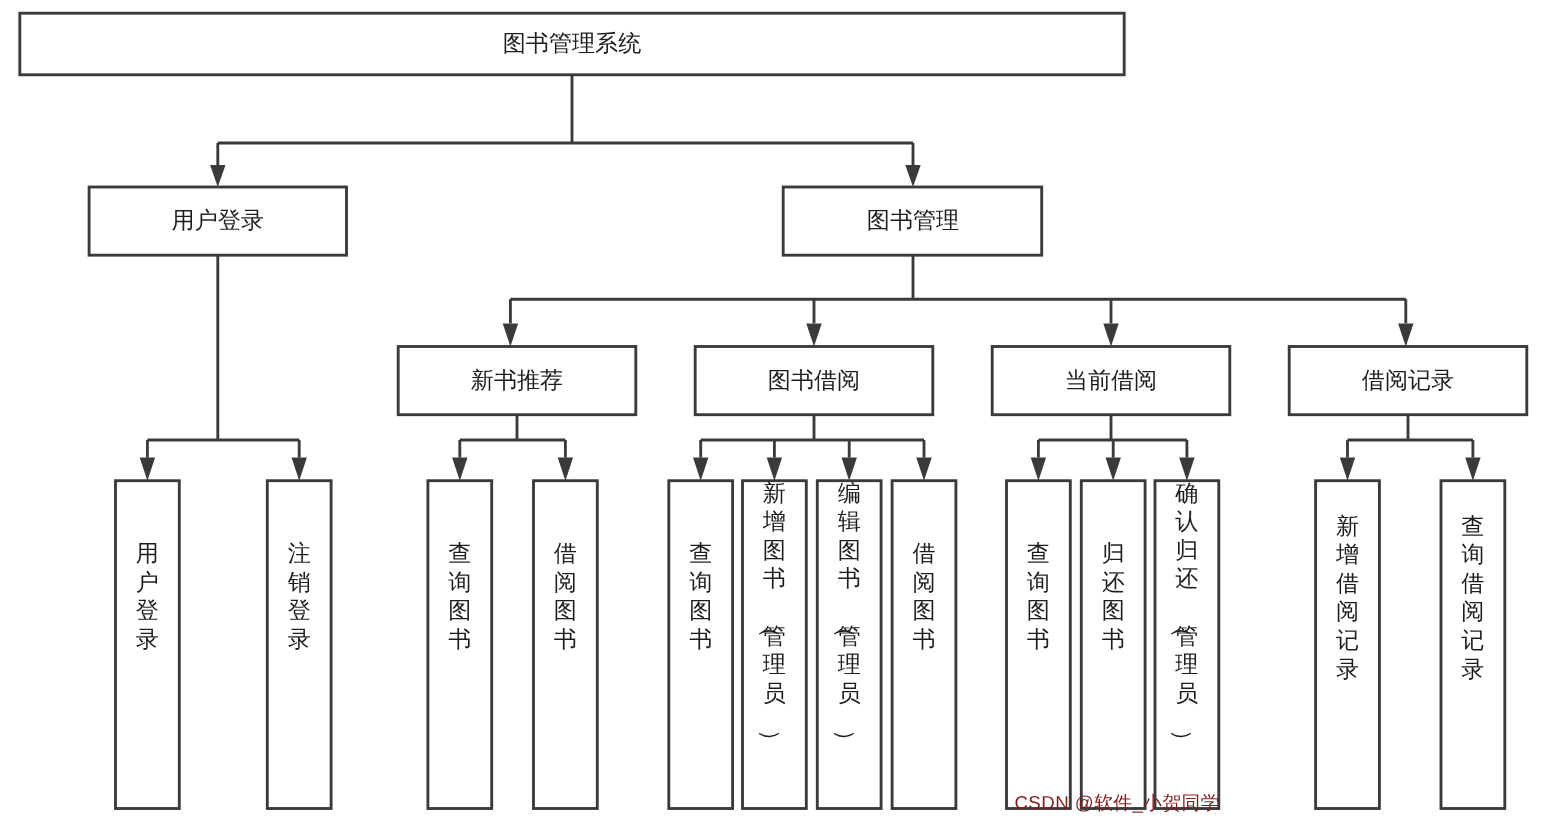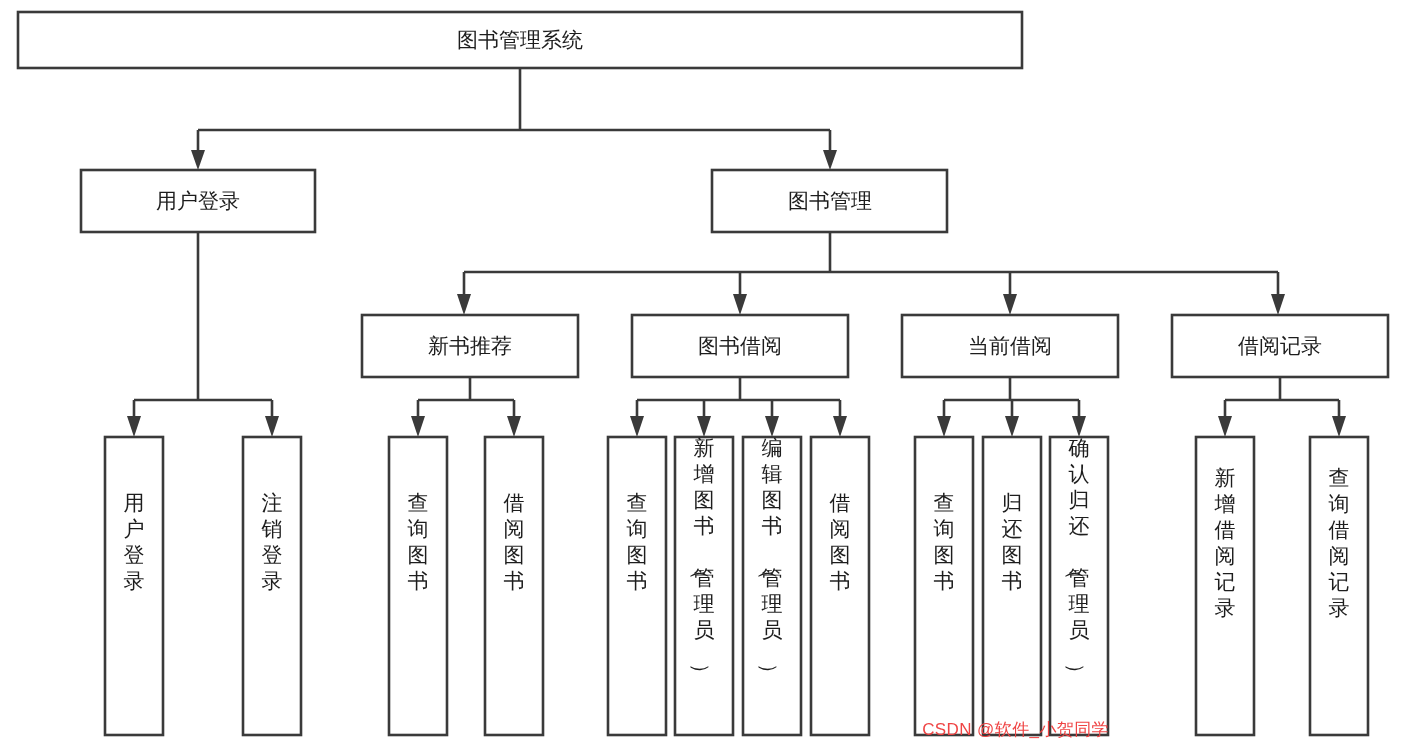--- a/index.html
+++ b/index.html
@@ -54,21 +54,21 @@
     font-size: 21px;
     fill: #1d1d1d;
     text-anchor: middle;
   }
   .watermark-text {
     position: absolute;
     right: 10px;
     bottom: 6px;
     font-family: "Liberation Sans", "DejaVu Sans", sans-serif;
     font-size: 17px;
-    color: #ef4444;
+    color: #7f1d1d;
     white-space: nowrap;
     letter-spacing: 0.4px;
   }
 </style>
 </head>
 <body>
 
 <div id="diagram-root">
 
   <svg class="chart-canvas" viewBox="0 0 1405 747">

